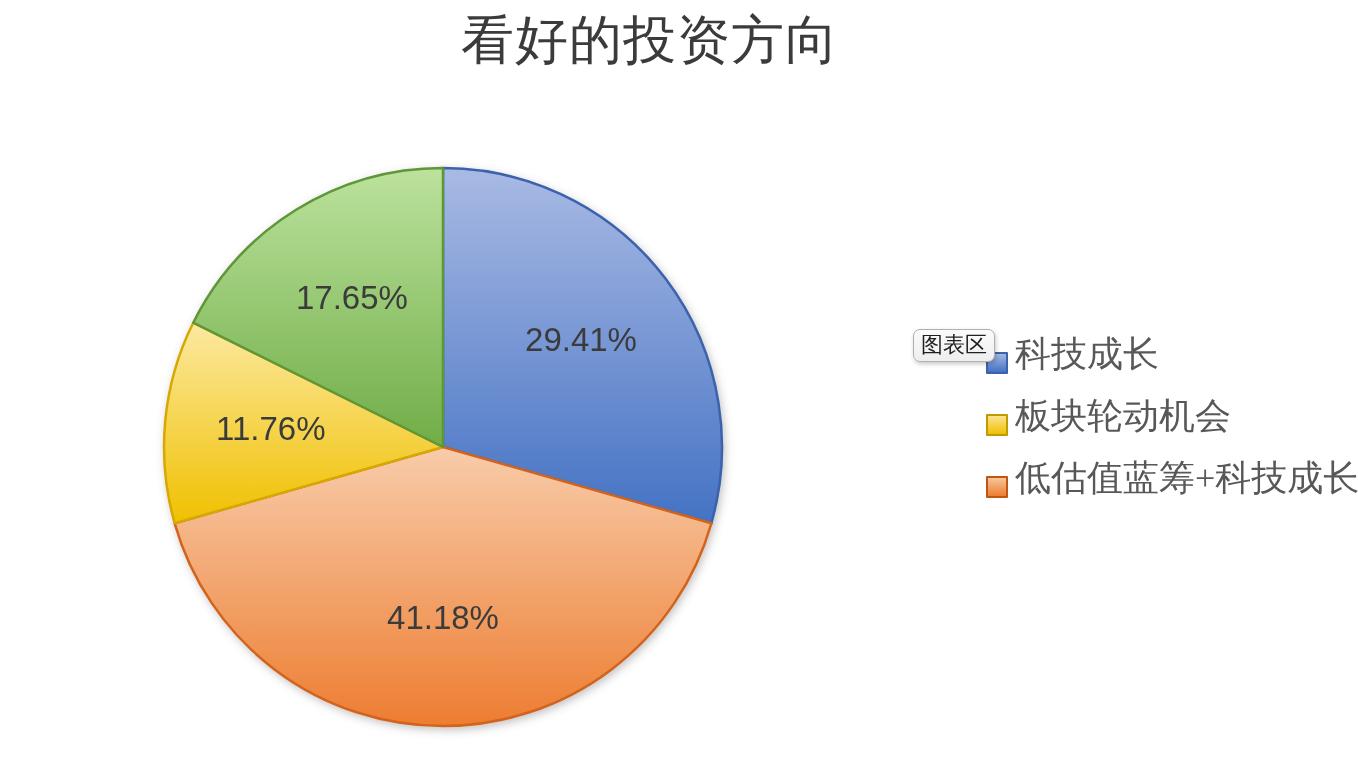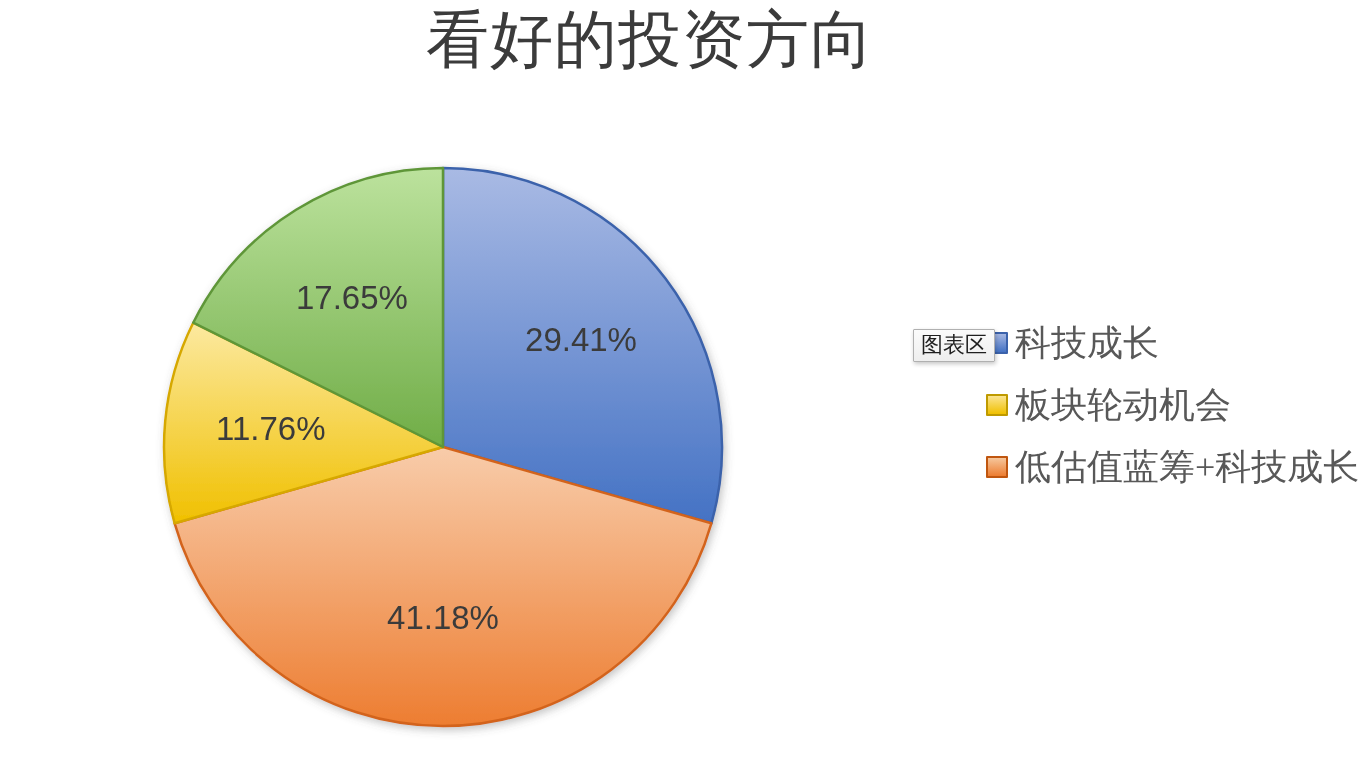--- a/index.html
+++ b/index.html
@@ -17,21 +17,21 @@
   }
 
   
   #chart-title {
     position: absolute;
     left: 0;
     top: 6px;
     width: 1300px;
     text-align: center;
     font-family: "Liberation Serif", "DejaVu Serif", serif;
-    font-size: 63px;
+    font-size: 53px;
     line-height: 68px;
     color: #3b3b3b;
     letter-spacing: 1px;
     white-space: nowrap;
   }
 
   
   #plot-area {
     position: absolute;
     left: 150px;
@@ -56,21 +56,21 @@
 
   
   #legend {
     position: absolute;
     left: 912px;
     top: 312px;
     width: 430px;
   }
   .legend-row {
     display: flex;
-    align-items: center;
+    align-items: flex-end;
     height: 62px;
     white-space: nowrap;
   }
   .legend-swatch {
     width: 22px;
     height: 22px;
     flex: 0 0 22px;
     margin-right: 7px;
     margin-left: 74px;
     border-radius: 1px;
@@ -84,21 +84,21 @@
   }
 
   
   #chart-area-tooltip {
     position: absolute;
     left: 913px;
     top: 329px;
     padding: 2px 7px 3px 7px;
     background: linear-gradient(to bottom, #fbfbfb 0%, #eeeeee 100%);
     border: 1px solid #b0b0b0;
-    border-radius: 1px;
+    border-radius: 7px;
     font-family: "Liberation Sans", "DejaVu Sans", sans-serif;
     font-size: 22px;
     line-height: 26px;
     color: #1f1f1f;
     white-space: nowrap;
     box-shadow: 1px 2px 4px rgba(0,0,0,0.22);
   }
 </style>
 </head>
 <body>

